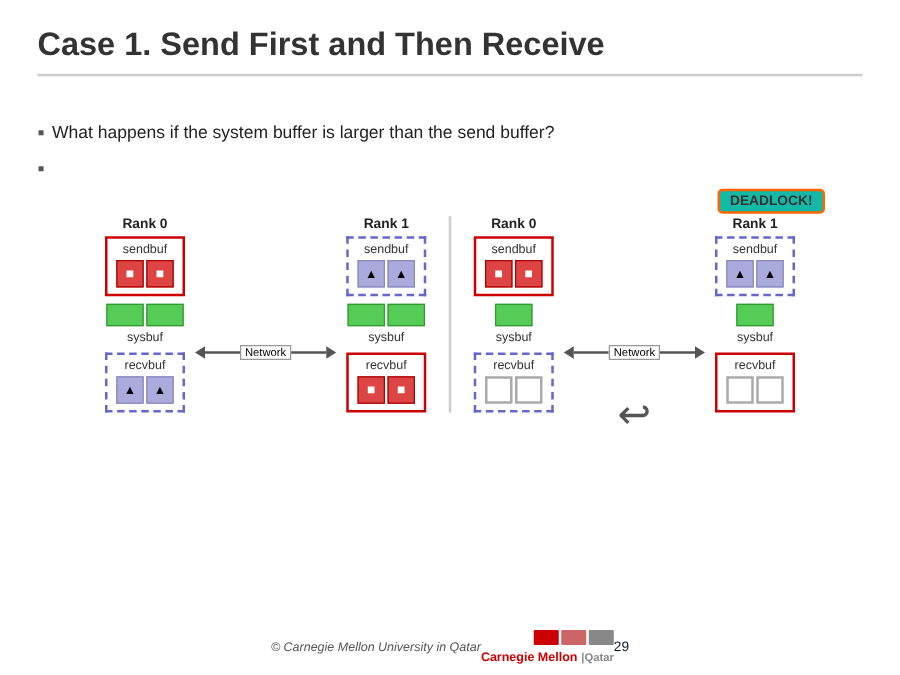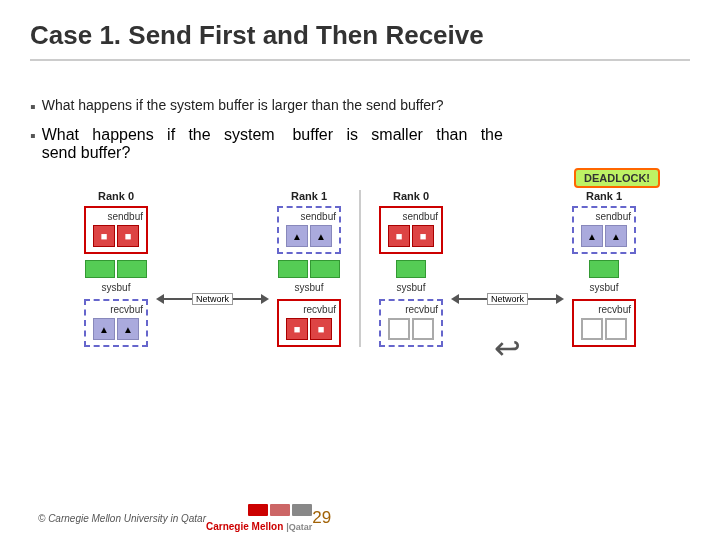--- a/index.html
+++ b/index.html
@@ -53,21 +53,21 @@
     .rank-label {
       font-size: 11px;
       font-weight: bold;
       color: #222;
       margin-bottom: 2px;
     }
 
     .buf-label {
       font-size: 10px;
       color: #333;
-      text-align: right;
+      text-align: center;
       margin-bottom: 1px;
     }
 
     .cells-row {
       display: flex;
       gap: 2px;
       justify-content: center;
       padding: 2px;
     }
 
@@ -80,41 +80,41 @@
       justify-content: center;
       font-size: 14px;
     }
 
     .cell.red-fill {
       background: #d44;
       border-color: #a00;
     }
 
     .deadlock-badge {
-      background: #bef264;
+      background: #14b8a6;
       border: 2px solid #f60;
       border-radius: 4px;
       padding: 2px 8px;
       font-size: 11px;
       font-weight: bold;
       color: #333;
       position: absolute;
       right: 30px;
       top: 0;
     }
 
     .footer {
       position: absolute;
       bottom: 8px;
       left: 0;
       right: 0;
       display: flex;
-      justify-content: flex-start;
+      justify-content: center;
       align-items: center;
-      padding: 0 38px;
+      padding: 0 18px;
     }
 
     .footer-left {
       font-size: 10px;
       color: #555;
       font-style: italic;
     }
 
     .footer-logo {
       display: flex;
@@ -122,22 +122,22 @@
       gap: 6px;
     }
 
     .logo-text {
       font-size: 11px;
       font-weight: bold;
       color: #c00;
     }
 
     .page-num {
-      font-size: 17px;
-      color: #a16207;
+      font-size: 11px;
+      color: #0f172a;
     }
 
     .diagram-section {
       position: relative;
       margin-top: 6px;
     }
 
     .all-diagrams {
       display: flex;
       justify-content: center;
@@ -166,24 +166,20 @@
     <span>Case 1. Send First and Then Receive</span>
   </div>
 
   <div class="bullet">
     <span class="bullet-dot">▪</span>
     <span>What happens if the system buffer is larger than the send buffer?</span>
   </div>
 
   <div style="display:flex; align-items:flex-start; gap:6px; margin-top:4px;">
     <span class="bullet-dot" style="font-size:16px; margin-top:1px;">▪</span>
-    <div>
-      <span>What &nbsp; happens &nbsp; if &nbsp; the &nbsp; system &nbsp;&nbsp; buffer &nbsp; is &nbsp; smaller &nbsp; than &nbsp; the</span><br>
-      <span>send buffer?</span>
-    </div>
   </div>
 
   <div class="diagram-section">
 
     <div style="position:relative; height:20px;">
       <div class="deadlock-badge">
         <span>DEADLOCK!</span>
       </div>
     </div>
 

